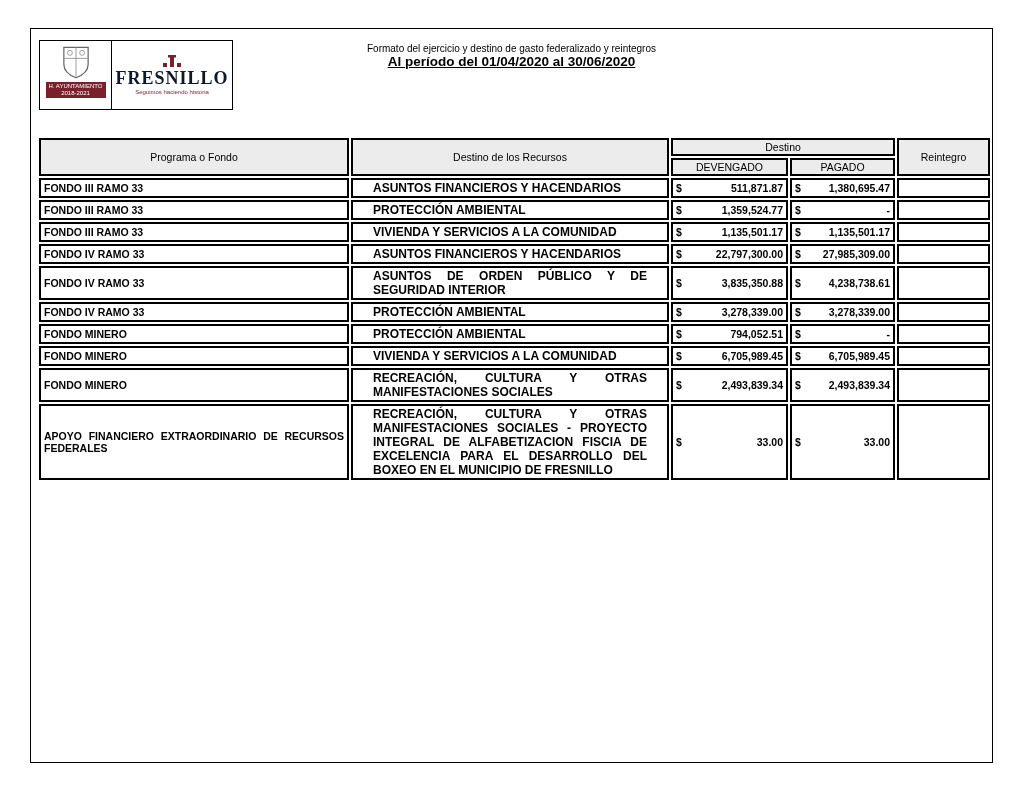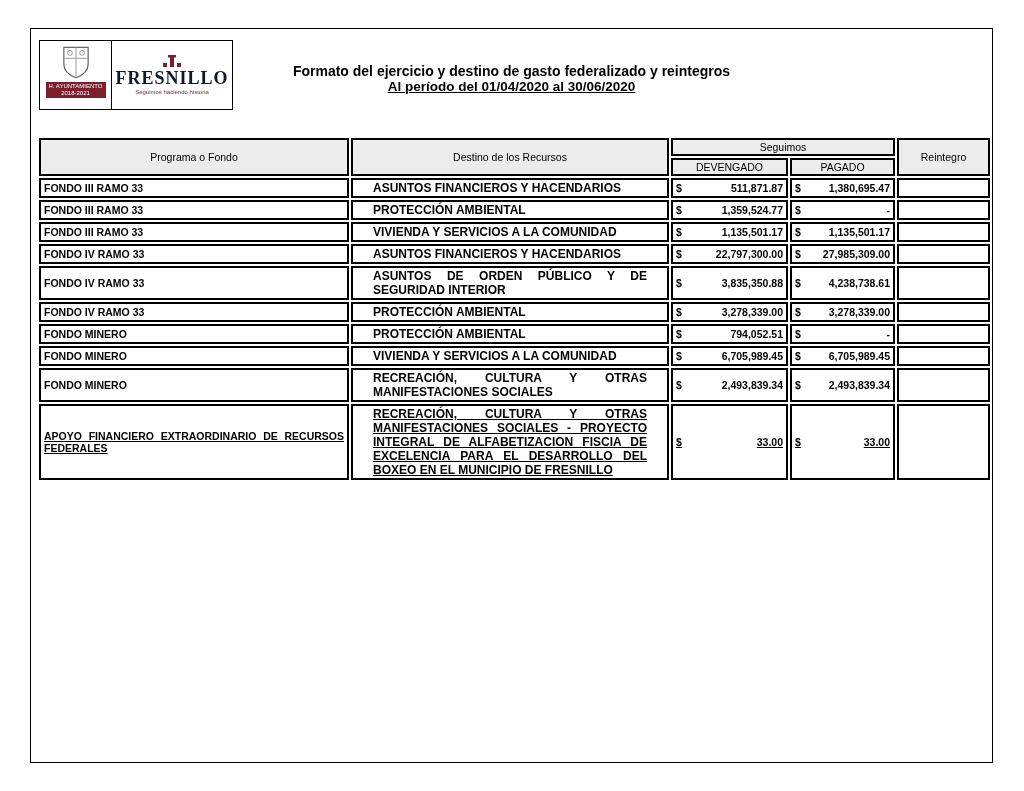--- a/index.html
+++ b/index.html
@@ -17,38 +17,38 @@
   .crest-band { margin-top:3px; background:#7a1f2b; color:#fff; width:60px;
                 text-align:center; font-size:6px; line-height:7px; padding:1px 0; }
   .brand { flex:1; display:flex; flex-direction:column; align-items:center;
            justify-content:center; }
   .brand-name { font-family:"Liberation Serif", serif; font-weight:bold;
                 color:#0f172a; font-size:18px; letter-spacing:1px; line-height:18px; }
   .brand-tag { color:#7a1f2b; font-size:6px; margin-top:2px; }
 
   .titles { position:absolute; left:0; top:10px; width:100%; text-align:center; }
   .title    { font-size:21px; font-weight:bold; }
-  .subtitle { font-size:14px; font-weight:bold; margin-top:24px; }
+  .subtitle { font-size:10px; font-weight:normal; margin-top:4px; }
   .period   { font-size:13.5px; font-weight:bold; margin-top:0; text-decoration:underline; }
 
   
   table.report { position:absolute; left:6px; top:107px; width:949px;
                  border-collapse:separate; border-spacing:2px; table-layout:fixed; }
   col.c1{width:310px} col.c2{width:318px} col.c3{width:117px} col.c4{width:105px} col.c5{width:93px}
   th, td { border:2px solid #000; font-size:10.5px; vertical-align:middle;
            padding:1px 3px; overflow:hidden; }
   th { background:#ececec; font-weight:normal; text-align:center; height:16px; }
   thead .sub th { text-transform:uppercase; }
   td { font-weight:bold; height:18px; background:#fff;margin-top:28px; }
   td.prog { text-align:left; text-align:justify; }
   td.dest { text-align:left; text-align:justify; font-size:12px; padding:1px 20px; }
   td.amt .money { display:flex; justify-content:space-between; align-items:center; }
   td.amt { font-size:10.5px; }
   tbody tr:nth-child(9)  td { height:27px; }
-  tbody tr:nth-child(10) td { height:46px;text-decoration:underline; }
+  tbody tr:nth-child(10) td { height:46px; }
 </style>
 </head>
 <body>
 
 <div class="sheet">
 
   <div class="logo-box">
     <div class="crest">
       <svg width="30" height="34" viewBox="0 0 24 28">
         <path d="M2 2h20v14c0 6-5 9-10 11C7 25 2 22 2 16z" fill="#ffffff" stroke="#666" stroke-width="1"></path>
@@ -83,21 +83,21 @@
       <col class="c1">
         <col class="c2">
         <col class="c3">
         <col class="c4">
         <col class="c5">
     </colgroup>
     <thead>
       <tr>
         <th rowspan="2">Programa o Fondo</th>
         <th rowspan="2">Destino de los Recursos</th>
-        <th colspan="2">Seguimos</th>
+        <th colspan="2">Destino</th>
         <th rowspan="2">Reintegro</th>
       </tr>
       <tr class="sub">
         <th>DEVENGADO</th>
         <th>PAGADO</th>
       </tr>
     </thead>
     <tbody id="table-body">
   <tr>
     <td class="prog">FONDO III RAMO 33</td>

